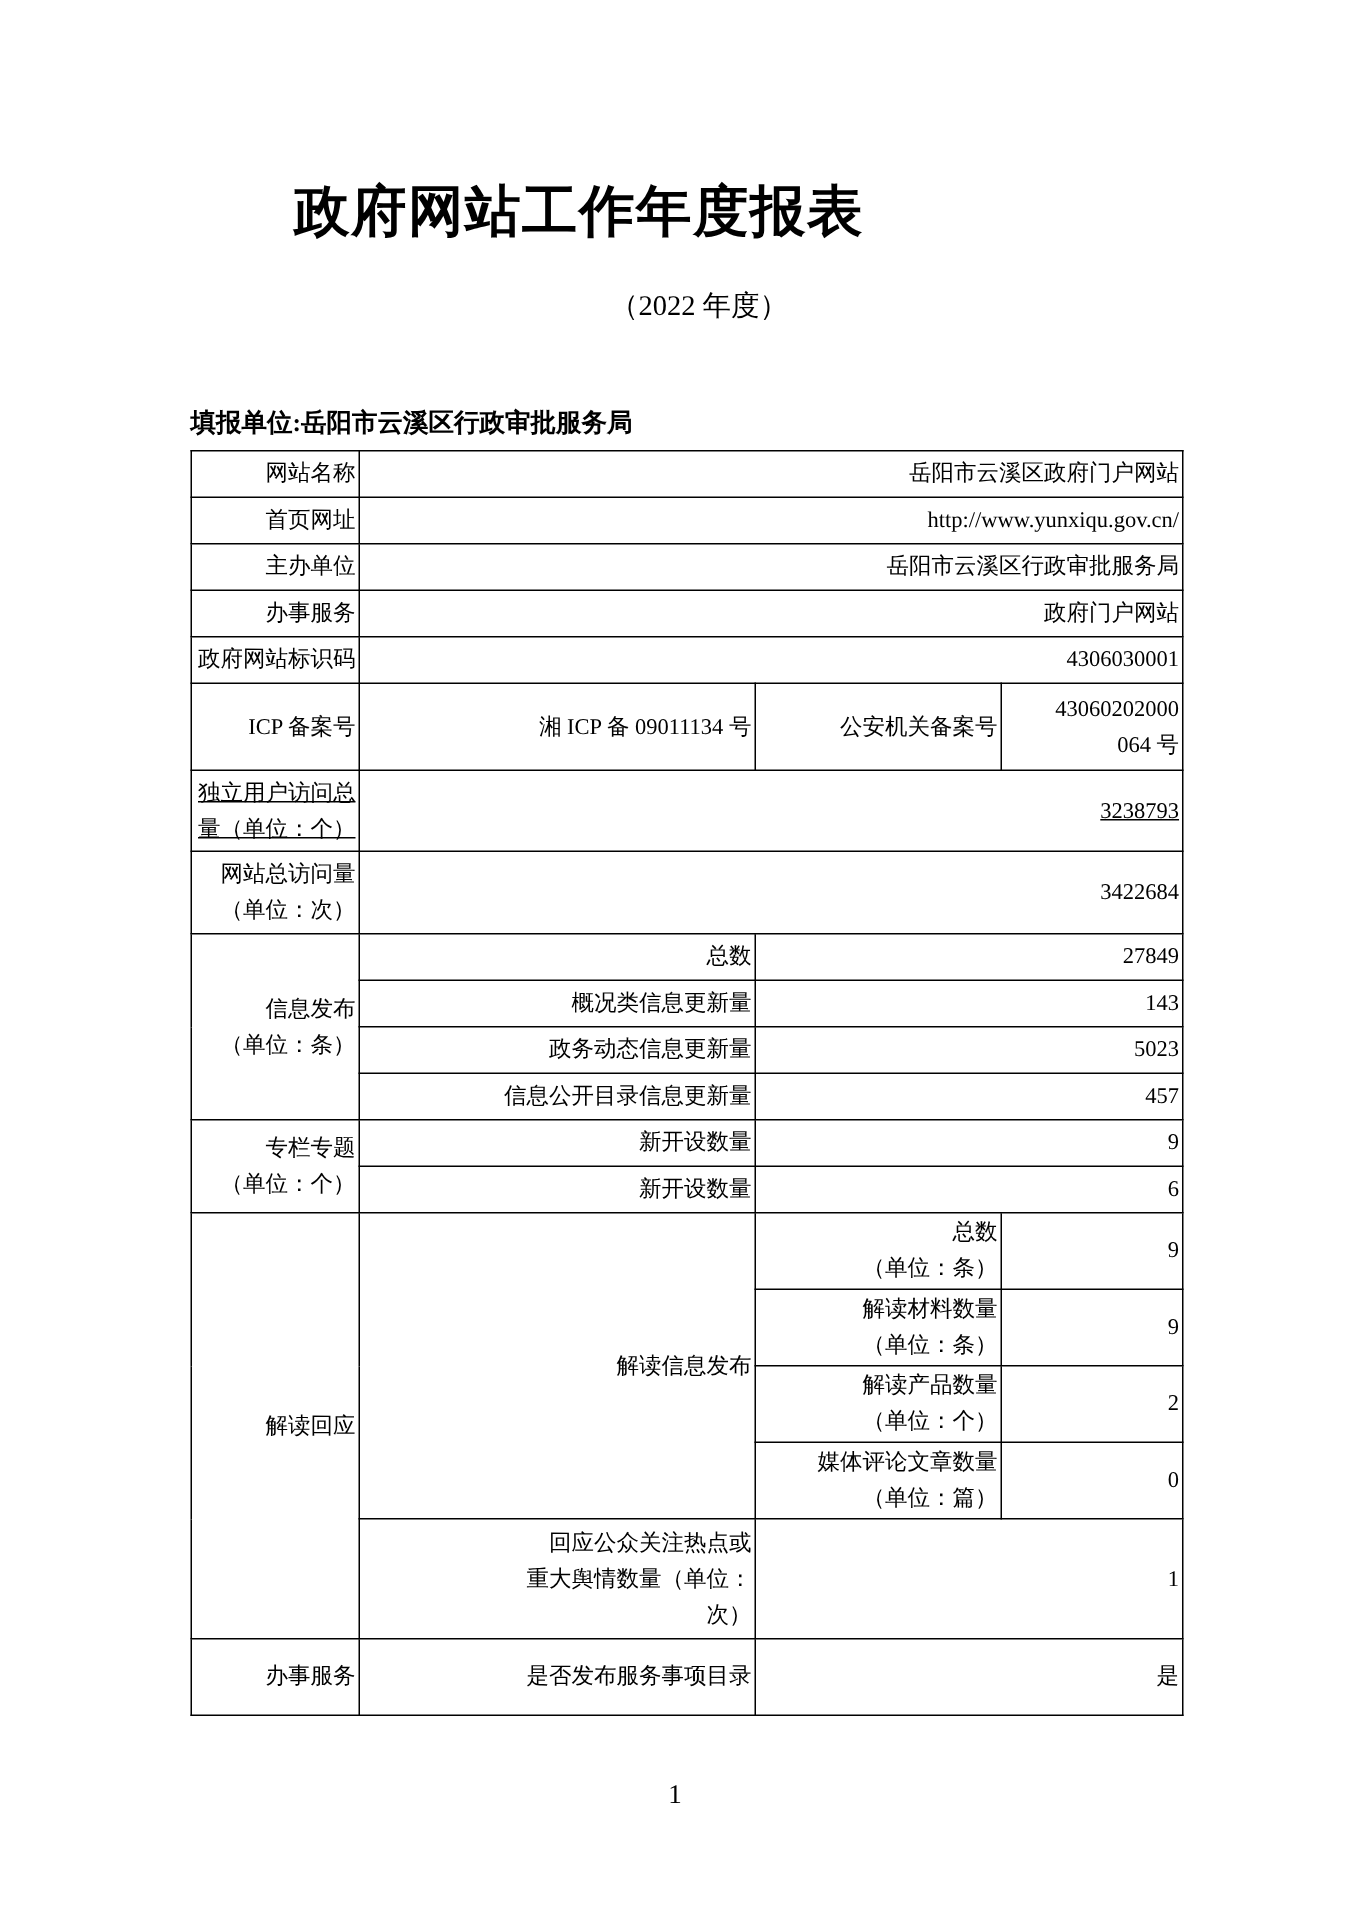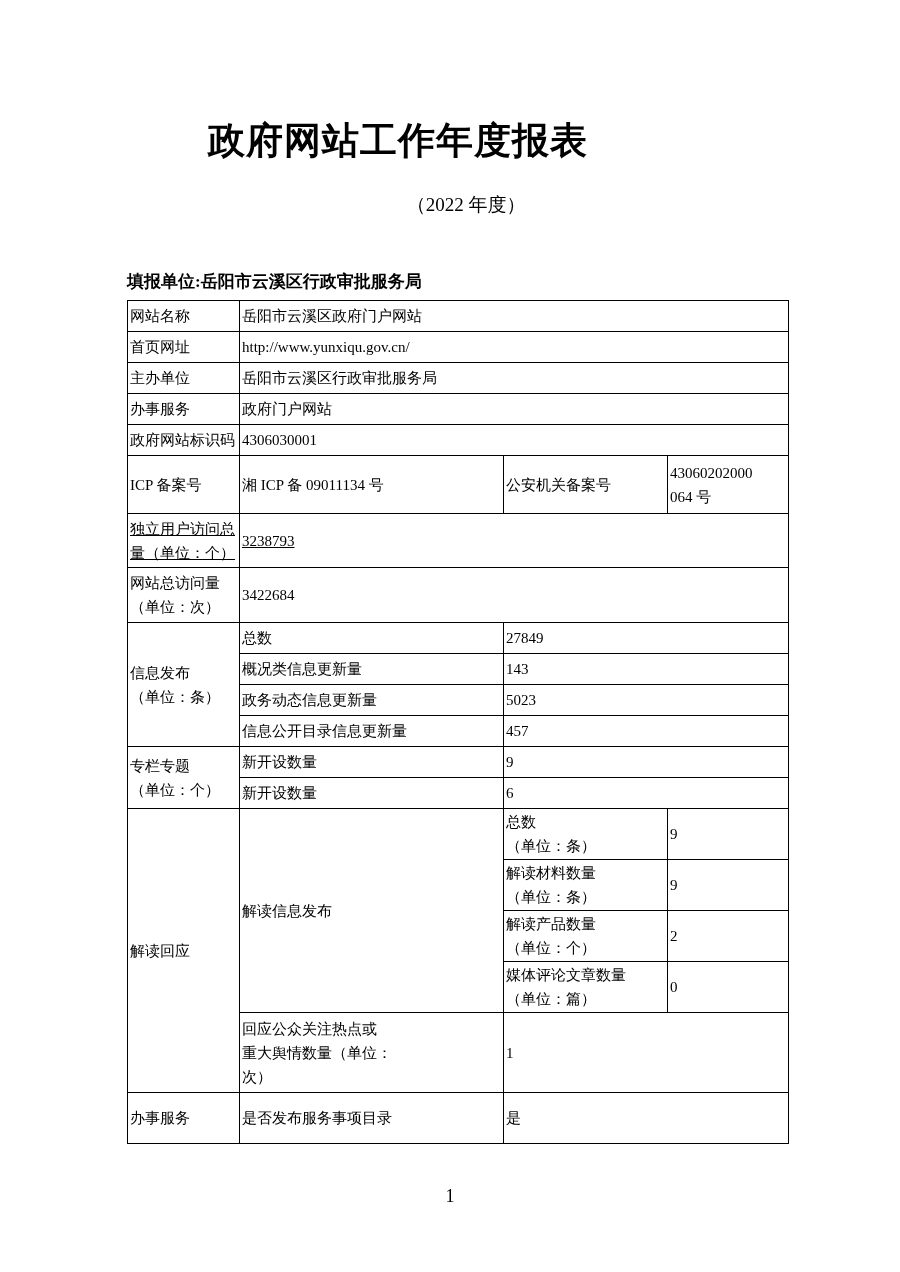--- a/index.html
+++ b/index.html
@@ -13,21 +13,20 @@
     overflow:hidden;
   }
   .title {
     position:absolute; top:118px; left:0; width:772px;
     text-align:center;
     font-family:"Liberation Sans", sans-serif;
     font-weight:bold;
     font-size:37px;
     line-height:46px;
     letter-spacing:1px;
-    margin-left:12px;
   }
   .subtitle {
     position:absolute; top:191px; left:16px; width:900px;
     text-align:center;
     font-size:19px;
     line-height:28px;
   }
   .filing {
     position:absolute; top:271px; left:127px;
     font-size:17px;
@@ -36,21 +35,21 @@
     font-family:Liberation Serif, serif;
   }
   table.report {
     position:absolute; top:300px; left:127px;
     width:661px;
     border-collapse:collapse;
     table-layout:fixed;
   }
   table.report td {
     border:1px solid #000000;
-    text-align:left;
+    text-align:right;
     vertical-align:middle;
     font-size:15px;
     line-height:24px;
     padding:1px 2px;
     white-space:pre-line;
     overflow:hidden;
   }
   td.break { word-break:break-all; }
   td.vbottom { vertical-align:bottom; padding-bottom:3px; }
   tr.h31 { height:31px; }

